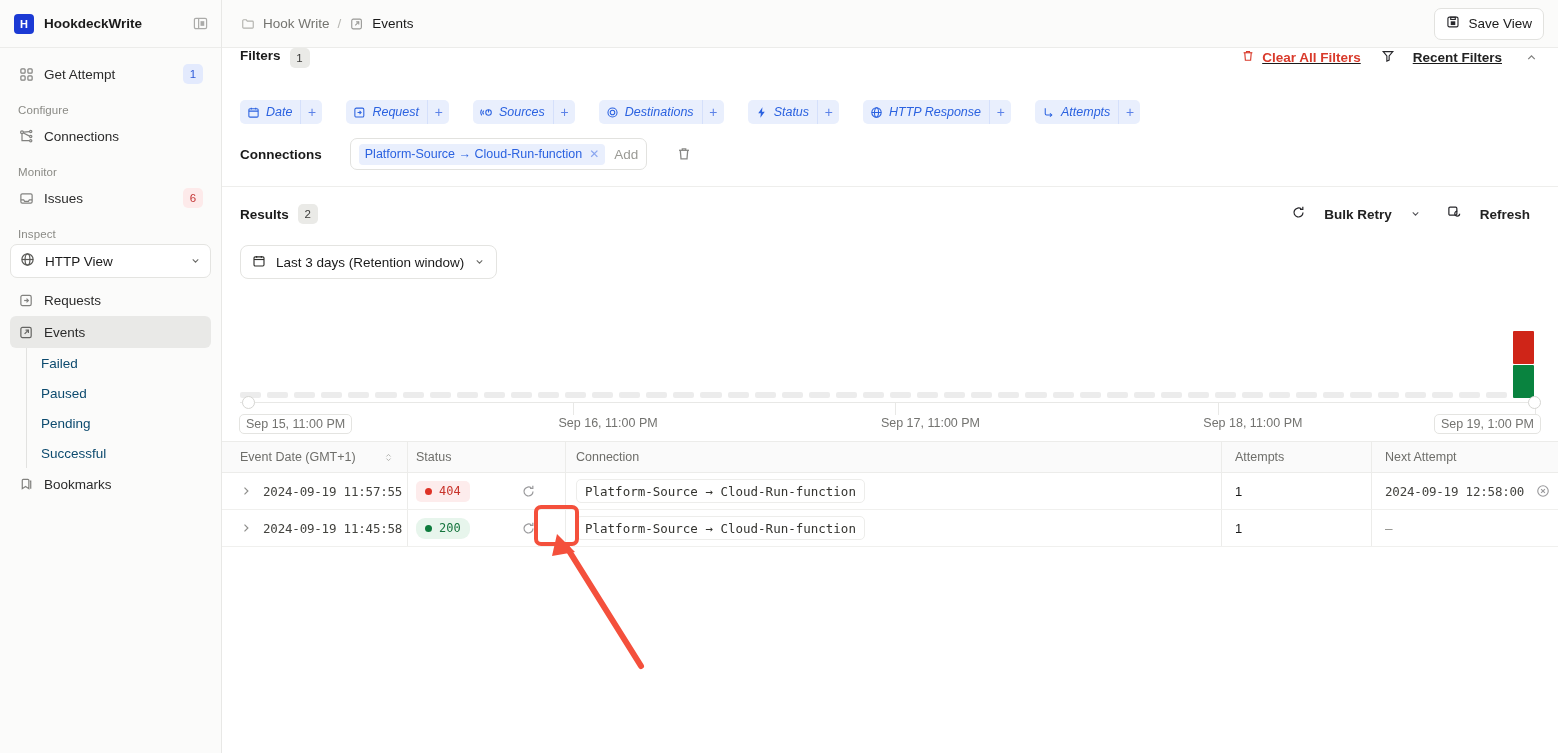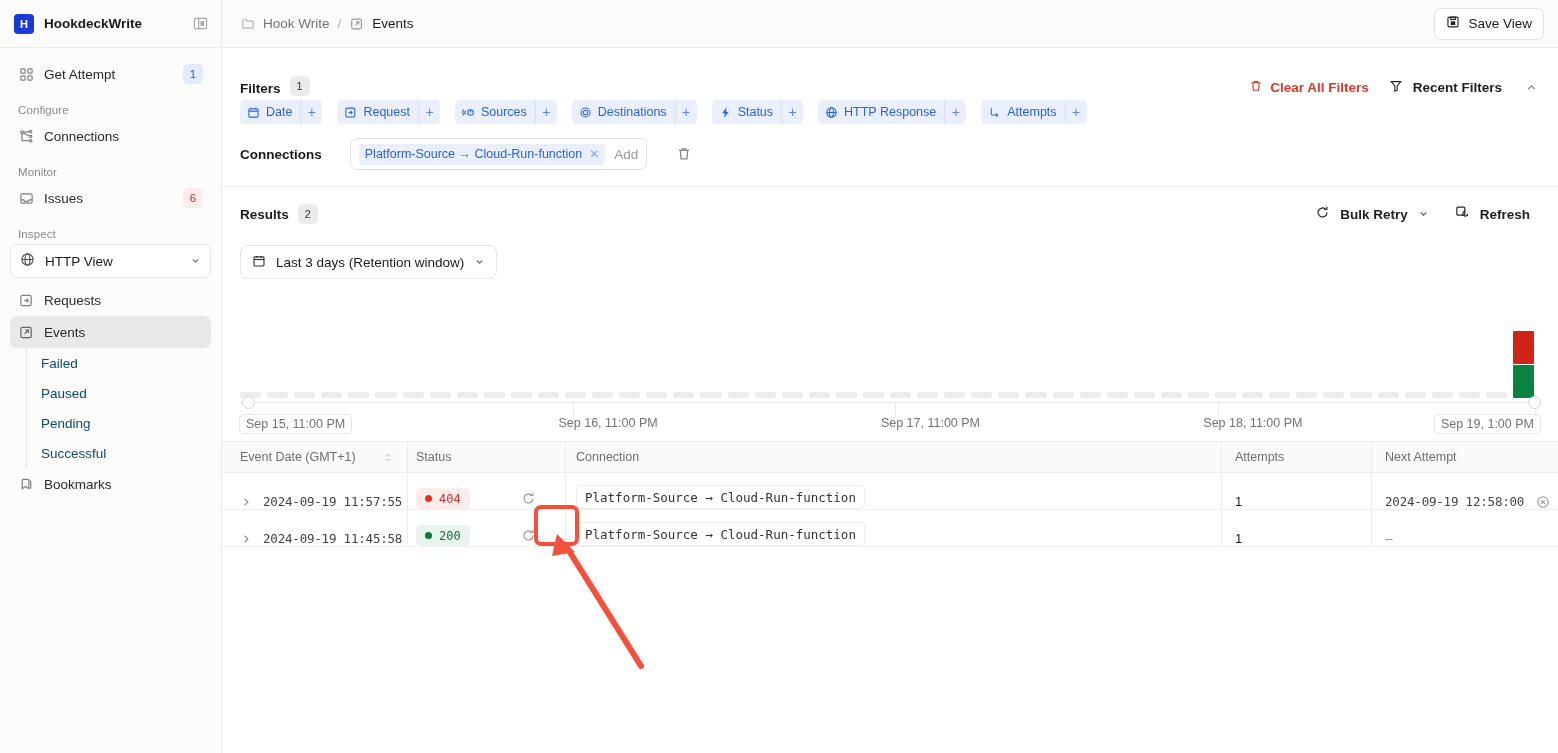--- a/index.html
+++ b/index.html
@@ -79,33 +79,33 @@
   .crumb-cur { color: #1a1a1a; }
   .crumb-ico { width: 15px; height: 15px; opacity: .55; display:flex;align-items:center;justify-content:center; }
   .btn {
     height: 32px; border: 1px solid #e2e2df; border-radius: 7px; background: #fff;
     display: inline-flex; align-items: center; gap: 8px; padding: 0 11px;
     font-size: 13.5px; color: #1a1a1a; cursor: pointer;
   }
 
   
   .filterbar { padding: 0 18px; border-bottom: 1px solid #eeeeec; flex: 0 0 auto; }
-  .filter-head { height: 48px; display: flex; align-items: flex-end; }
+  .filter-head { height: 48px; display: flex; align-items: flex-start; }
   .filter-title { font-size: 13.5px; font-weight: 600; }
   .cnt-chip {
     min-width: 20px; height: 20px; background: #eaeae7; border-radius: 5px;
     font-size: 11.5px; display: inline-flex; align-items: center; justify-content: center;
     padding: 0 6px; margin-left: 9px; color: #3a3a38; font-weight: 400;
   }
-  .filter-head-right { margin-left: auto; display: flex; align-items: center; gap: 20px; }
+  .filter-head-right { margin-left: auto; display: flex; align-items: center; gap: 20px; text-decoration: underline; }
   .link-danger { color: #d93a2b; font-size: 13.5px; display: inline-flex; align-items: center; gap: 7px; font-weight: 600; cursor: pointer; }
-  .link-plain { color: #222; font-size: 13.5px; display: inline-flex; align-items: center; gap: 10px; font-weight: 600; cursor: pointer; }
+  .link-plain { color: #222; font-size: 13.5px; display: inline-flex; align-items: center; gap: 18px; font-weight: 600; cursor: pointer; }
   .caret-btn { width: 18px; height: 18px; opacity:.65; display:flex;align-items:center;justify-content:center; cursor:pointer; }
 
-  .chips-row { display: flex; align-items: flex-start; gap: 15px; padding: 4px 0 14px 0; flex-wrap: wrap; }
+  .chips-row { display: flex; align-items: flex-start; gap: 24px; padding: 4px 0 14px 0; flex-wrap: wrap; font-style: italic; }
   .chip {
     height: 24px; background: #e9effd; border-radius: 5px; display: inline-flex; align-items: center;
     color: #2b62e0; font-size: 12.5px; overflow: hidden; cursor: pointer;
   }
   .chip .chip-main { display: flex; align-items: center; gap: 6px; padding: 0 8px 0 7px; height: 100%; }
   .chip .chip-plus {
     width: 22px; height: 100%; display: flex; align-items: center; justify-content: center;
     border-left: 1px solid #d5e0fb; font-size: 14px; color: #5d83e8;
   }
   .chip svg { display: block; }
@@ -159,39 +159,39 @@
   }
 
   
   .table { margin-top: 13px; width: 100%; }
   .thead {
     display: flex; height: 32px; align-items: center;
     background: #fafafa; border-top: 1px solid #ececea; border-bottom: 1px solid #ececea;
     font-size: 12.5px; color: #6e6e6a;
   }
   .trow {
-    display: flex; height: 37px; align-items: flex-end; border-bottom: 1px solid #f0f0ee;
+    display: flex; height: 37px; align-items: center; border-bottom: 1px solid #f0f0ee;
     font-size: 13px;
   }
   .c-date { flex: 0 0 185px; padding-left: 18px; display:flex; align-items:center; gap: 10px; }
   .c-status { flex: 0 0 157px; padding-left: 8px; display:flex; align-items:center; }
   .c-conn { flex: 1 1 auto; padding-left: 10px; display:flex; align-items:center; min-width:0; }
   .c-att { flex: 0 0 149px; padding-left: 13px; display:flex; align-items:center; }
   .c-next { flex: 0 0 186px; padding-left: 13px; display:flex; align-items:center; gap: 12px; }
   .vsep { width: 1px; height: 100%; background: #ececea; flex: 0 0 1px; }
   .thead .c-date { padding-left: 18px; }
   .sort-ico { margin-left: auto; margin-right: 13px; opacity: .55; display:flex; }
   .mono { font-family: "DejaVu Sans Mono", "Liberation Mono", monospace; font-size: 12.5px; color: #43433f; letter-spacing: -0.2px; }
   .chev { width: 13px; opacity: .62; display:flex; }
   .pill {
     height: 21px; border-radius: 5px; display: inline-flex; align-items: center; gap: 7px;
     padding: 0 9px; font-family: "DejaVu Sans Mono","Liberation Mono", monospace; font-size: 12px;
   }
   .pill-red { background: #fdecec; color: #c8332a; }
-  .pill-green { background: #e7f5ec; color: #14743d; }
+  .pill-green { background: #e7f5ec; color: #14743d; border-radius: 9px; }
   .dot { width: 7px; height: 7px; border-radius: 50%; }
   .dot-red { background: #de3226; }
   .dot-green { background: #0d7b3c; }
   .retry-ico { margin-left: auto; margin-right: 29px; opacity:.6; cursor:pointer; display:flex; }
   .conn-pill {
     border: 1px solid #ededeb; border-radius: 5px; background: #fff; height: 24px;
     display: inline-flex; align-items: center; padding: 0 8px;
     font-family: "DejaVu Sans Mono","Liberation Mono", monospace; font-size: 12.5px; color: #33332f;
   }
   .cancel-ico { opacity: .6; cursor: pointer; display:flex; }

